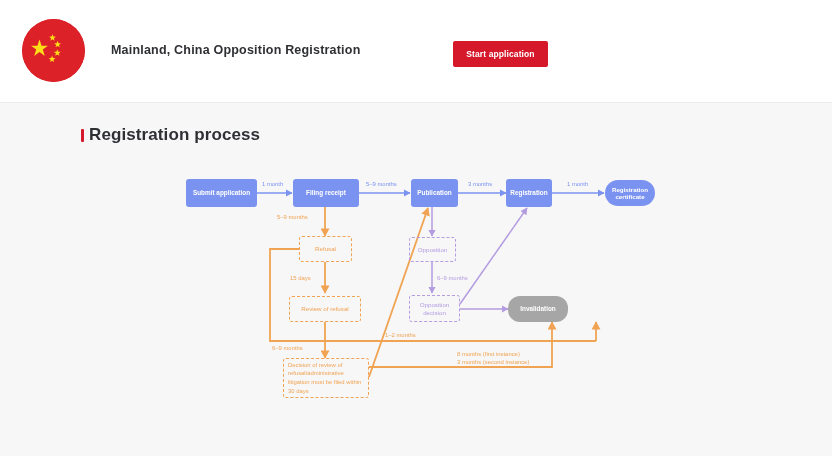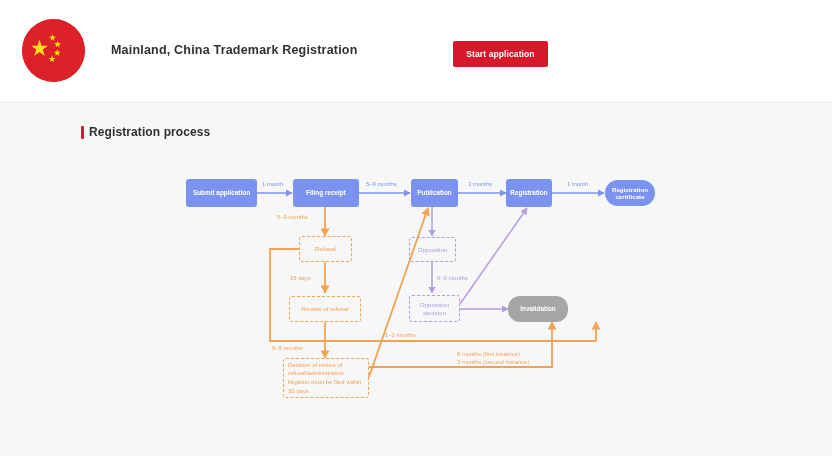--- a/index.html
+++ b/index.html
@@ -39,21 +39,21 @@
     display:flex;align-items:center;justify-content:center;
     padding:0;
   }
 
   
   .section-head{
     position:absolute;left:81px;top:125px;
     display:flex;align-items:center;gap:5px;
   }
   .section-bar{width:3px;height:13px;background:#d6182b;border-radius:1px;}
-  .section-title{font-size:12px;font-weight:bold;color:#2f3034;letter-spacing:.1px;}
+  .section-title{font-size:17px;font-weight:bold;color:#2f3034;letter-spacing:.1px;}
 
   
   .diagram{position:absolute;left:0;top:0;width:832px;height:456px;}
   .diagram svg{position:absolute;left:0;top:0;}
 
   .node{
     position:absolute;
     display:flex;align-items:center;justify-content:center;
     text-align:center;line-height:1.18;
     box-sizing:border-box;
@@ -97,21 +97,21 @@
         <g fill="#ffde17">
           <polygon points="17.5,20.5 19.6,26.7 25.9,26.7 20.8,30.6 22.8,36.9 17.5,33.0 12.2,36.9 14.2,30.6 9.1,26.7 15.4,26.7"></polygon>
           <polygon points="30.5,15.2 31.4,17.6 33.9,17.7 31.9,19.3 32.6,21.7 30.5,20.3 28.4,21.7 29.1,19.3 27.1,17.7 29.6,17.6"></polygon>
           <polygon points="35.6,21.8 36.5,24.2 39.0,24.3 37.0,25.9 37.7,28.3 35.6,26.9 33.5,28.3 34.2,25.9 32.2,24.3 34.7,24.2"></polygon>
           <polygon points="35.3,30.3 36.2,32.7 38.7,32.8 36.7,34.4 37.4,36.8 35.3,35.4 33.2,36.8 33.9,34.4 31.9,32.8 34.4,32.7"></polygon>
           <polygon points="30.1,36.6 31.0,39.0 33.5,39.1 31.5,40.7 32.2,43.1 30.1,41.7 28.0,43.1 28.7,40.7 26.7,39.1 29.2,39.0"></polygon>
         </g>
       </svg>
     </div>
 
-    <div class="header-title">Mainland, China Trademark Registration</div>
+    <div class="header-title">Mainland, China Opposition Registration</div>
 
     <button class="start-btn">Start application</button>
   </div>
 
   <div class="section-head">
     <div class="section-bar"></div>
     <div class="section-title">Registration process</div>
   </div>
 
   <div class="diagram">

